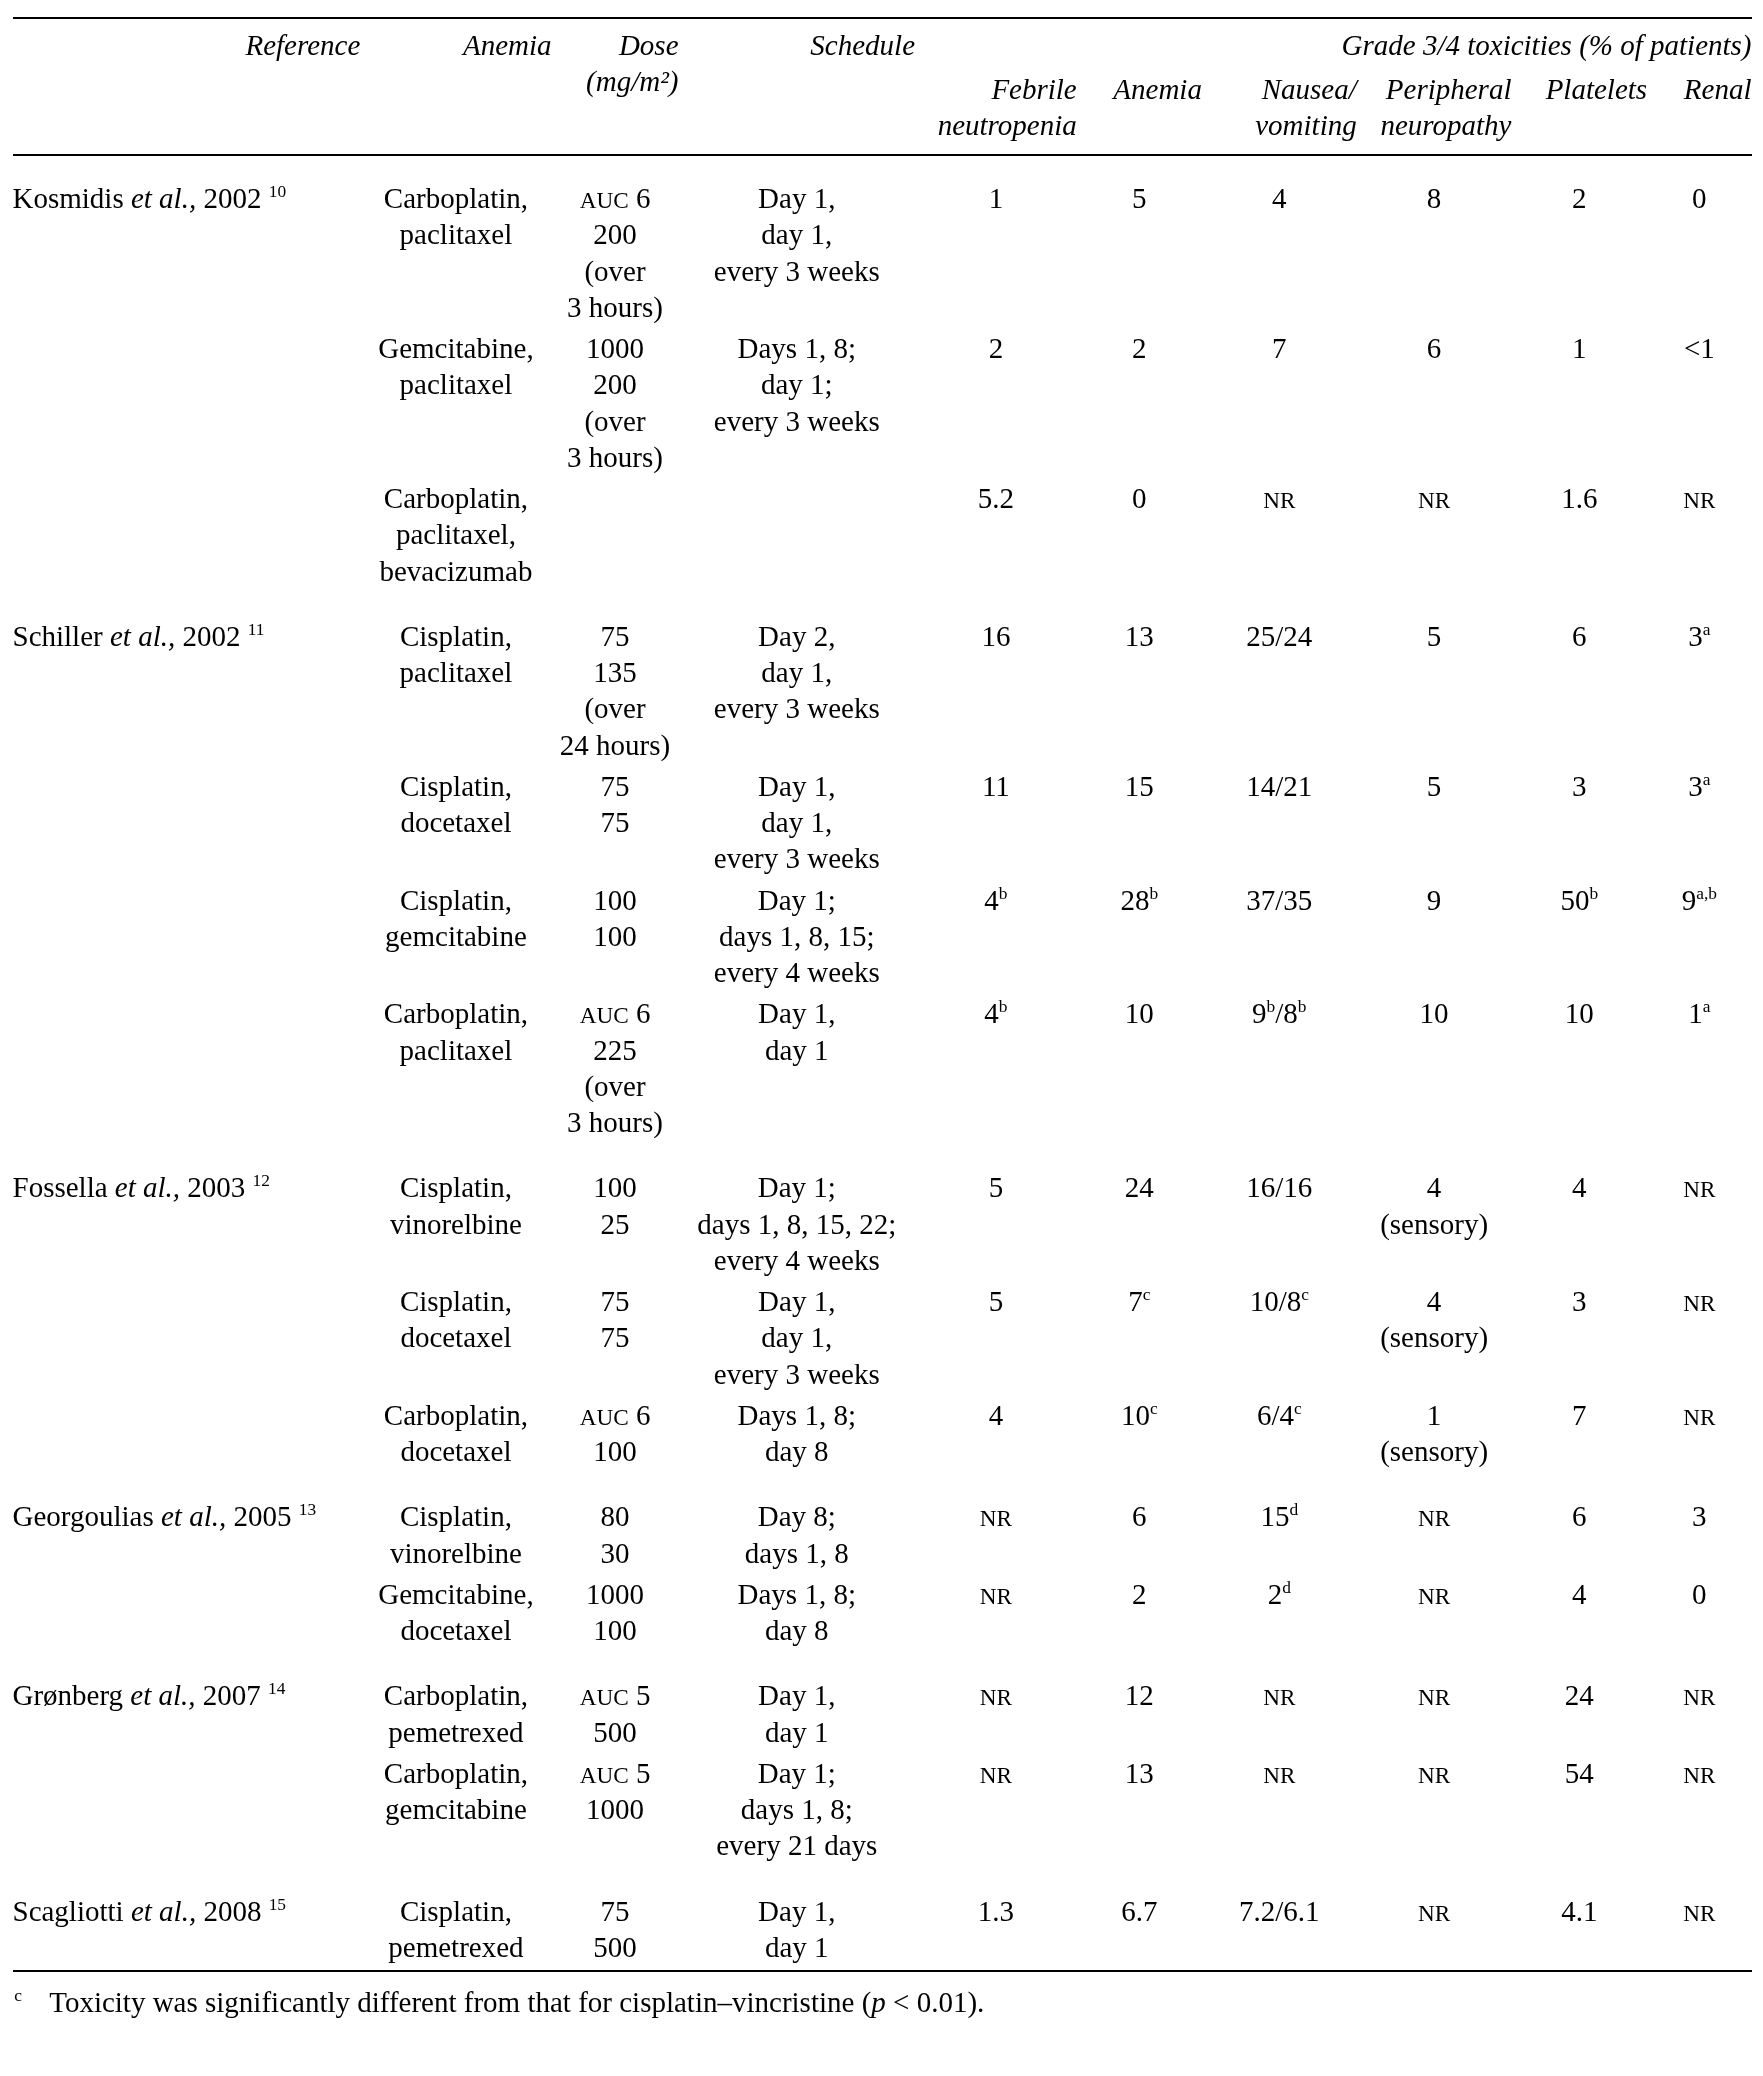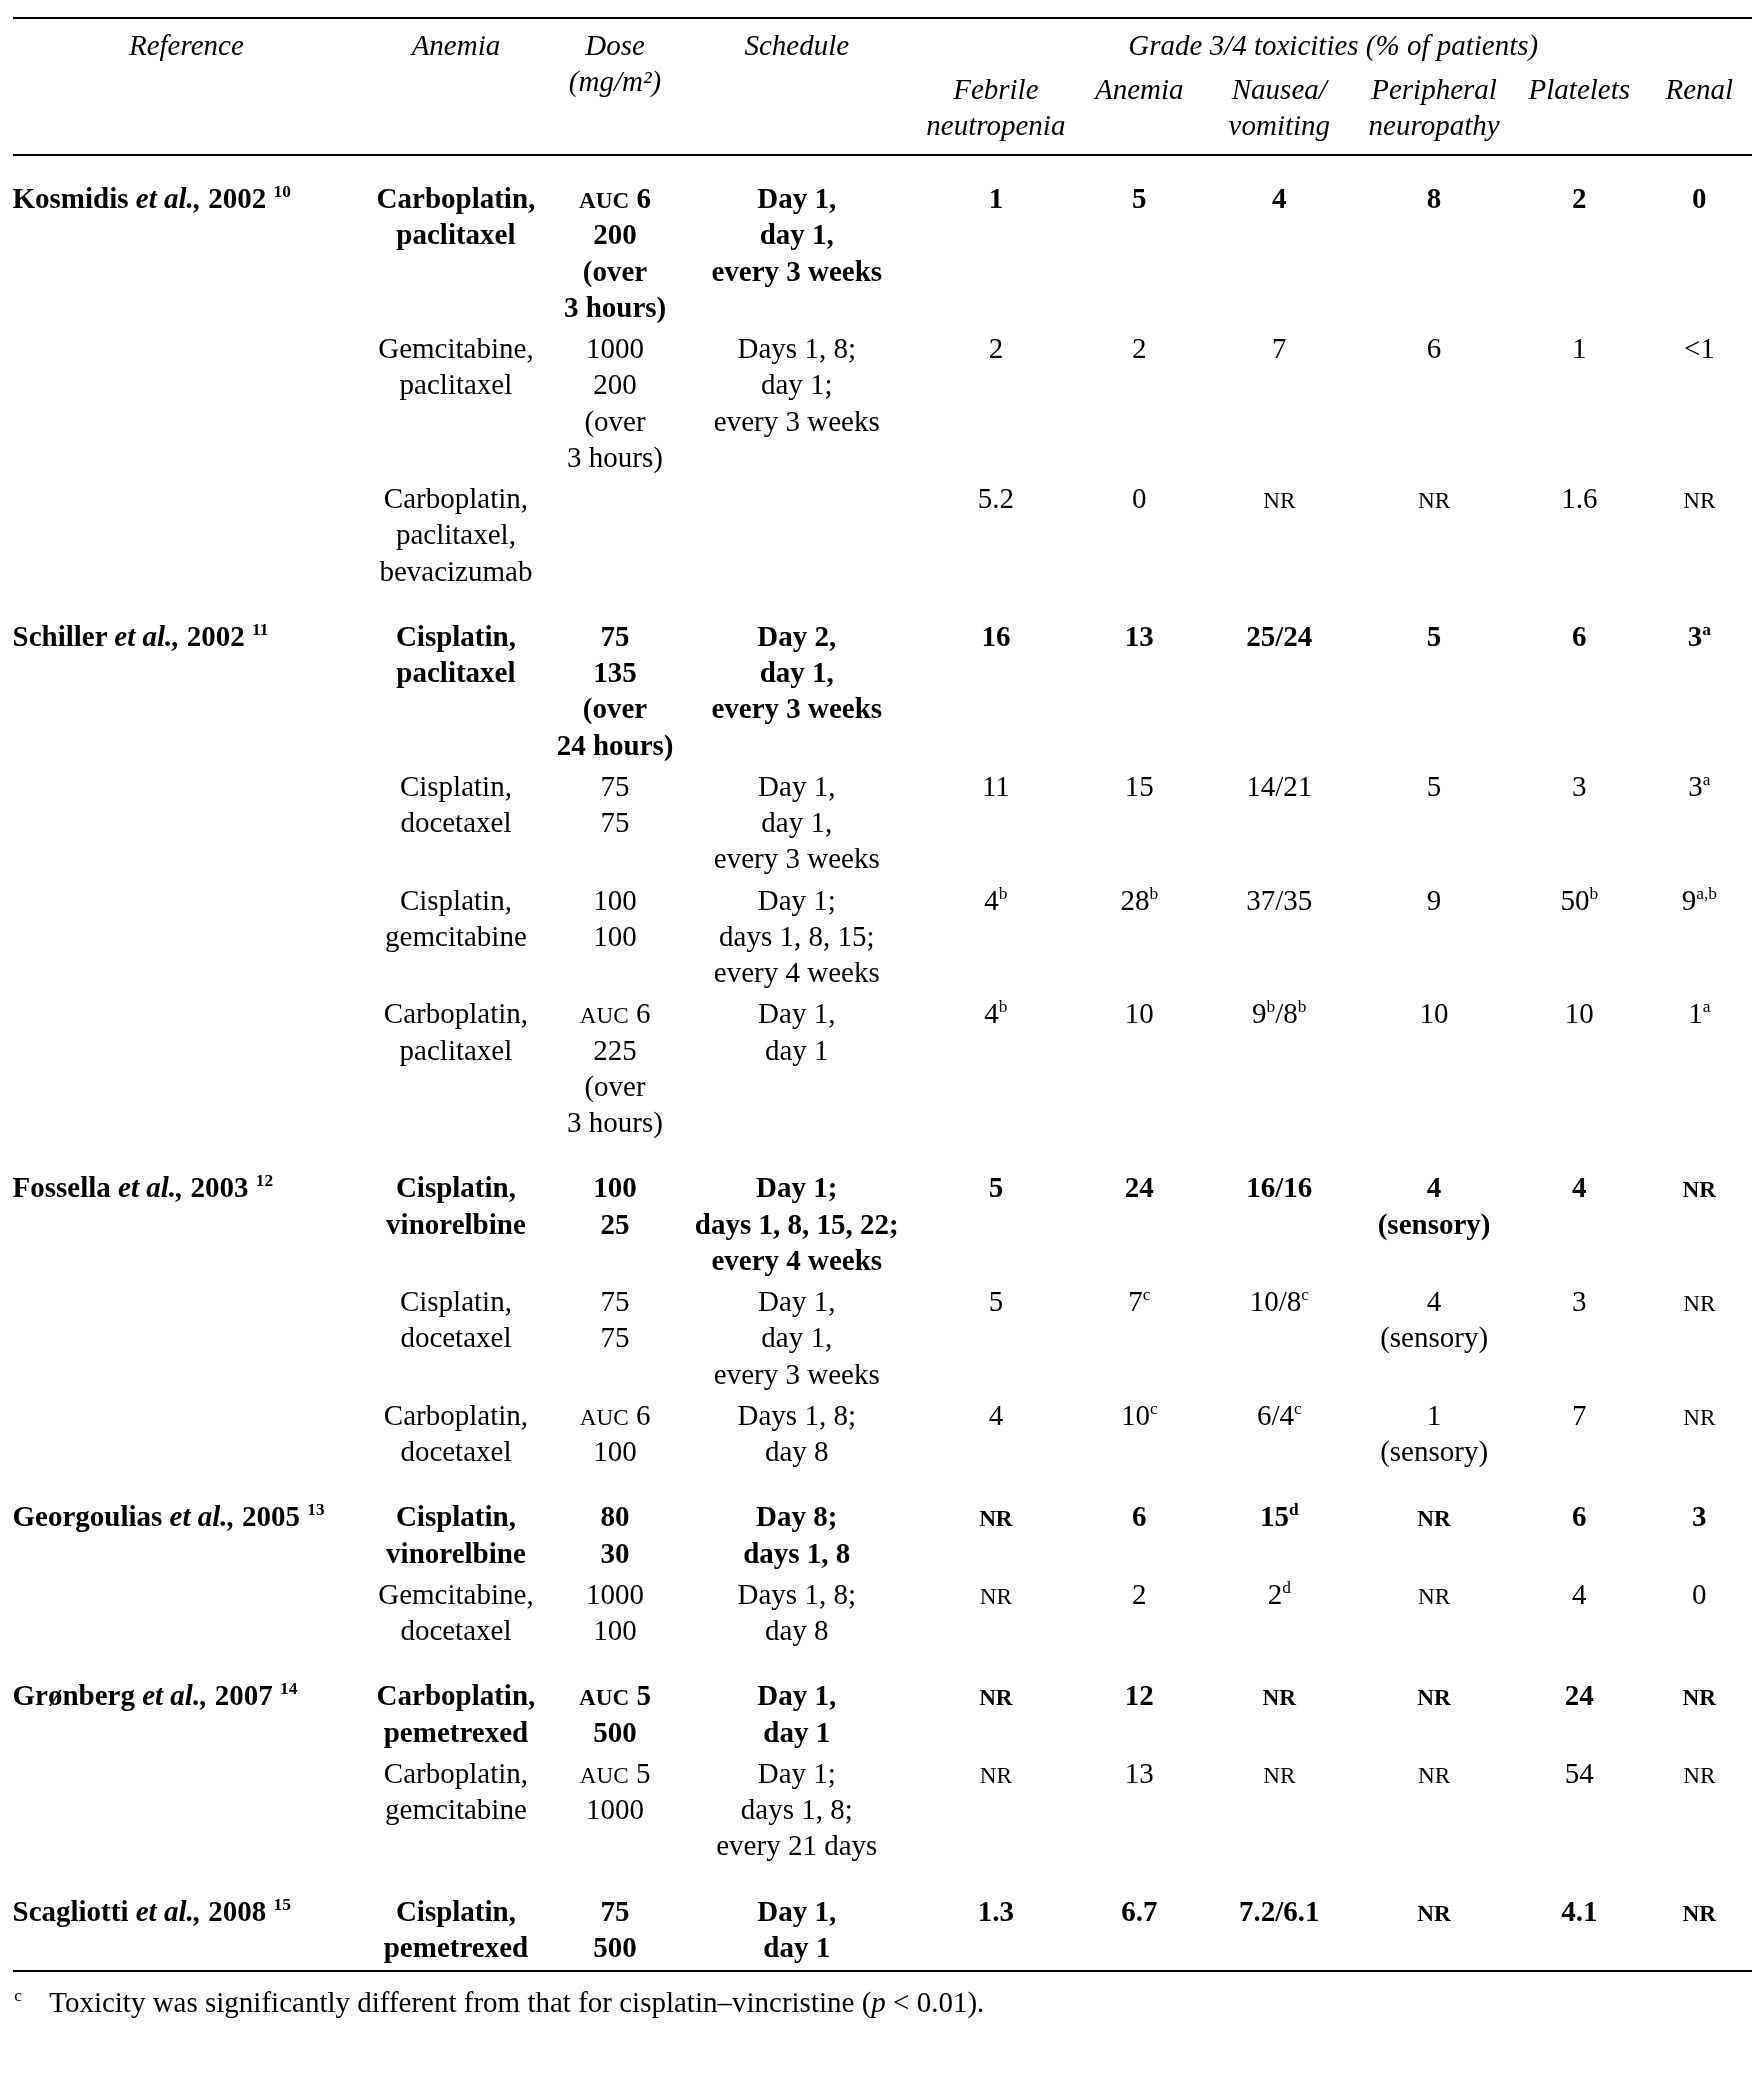--- a/index.html
+++ b/index.html
@@ -20,34 +20,34 @@
     border-top: 2.1px solid #000;
     border-bottom: 2.1px solid #000;
     table-layout: fixed;
   }
   thead { border-bottom: 2.1px solid #000; }
   th, td { padding: 0; margin: 0; }
   thead th {
     font-weight: normal;
     font-style: italic;
     vertical-align: top;
-    text-align: center;
+    text-align: right;
     padding-top: 7.5px;
   }
   thead tr.h2 th { padding-bottom: 11px; }
   tbody td {
     vertical-align: top;
     text-align: center;
     padding-bottom: 5px;
   }
   tbody td.ref {
     text-align: left;
     white-space: nowrap;
   }
-  tbody tr.group-start td { padding-top: 24px; font-weight: bold; }
+  tbody tr.group-start td { padding-top: 24px; }
   sup {
     font-size: 60%;
     vertical-align: super;
     line-height: 0;
   }
   .sc { font-size: 80%; }
   .ln { text-align: inherit; }
   .footnotes { padding: 11.6px 1.7px 8.3px 1.7px; }
   .footnote { line-height: 1.25; }
   sup.fn-marker {

